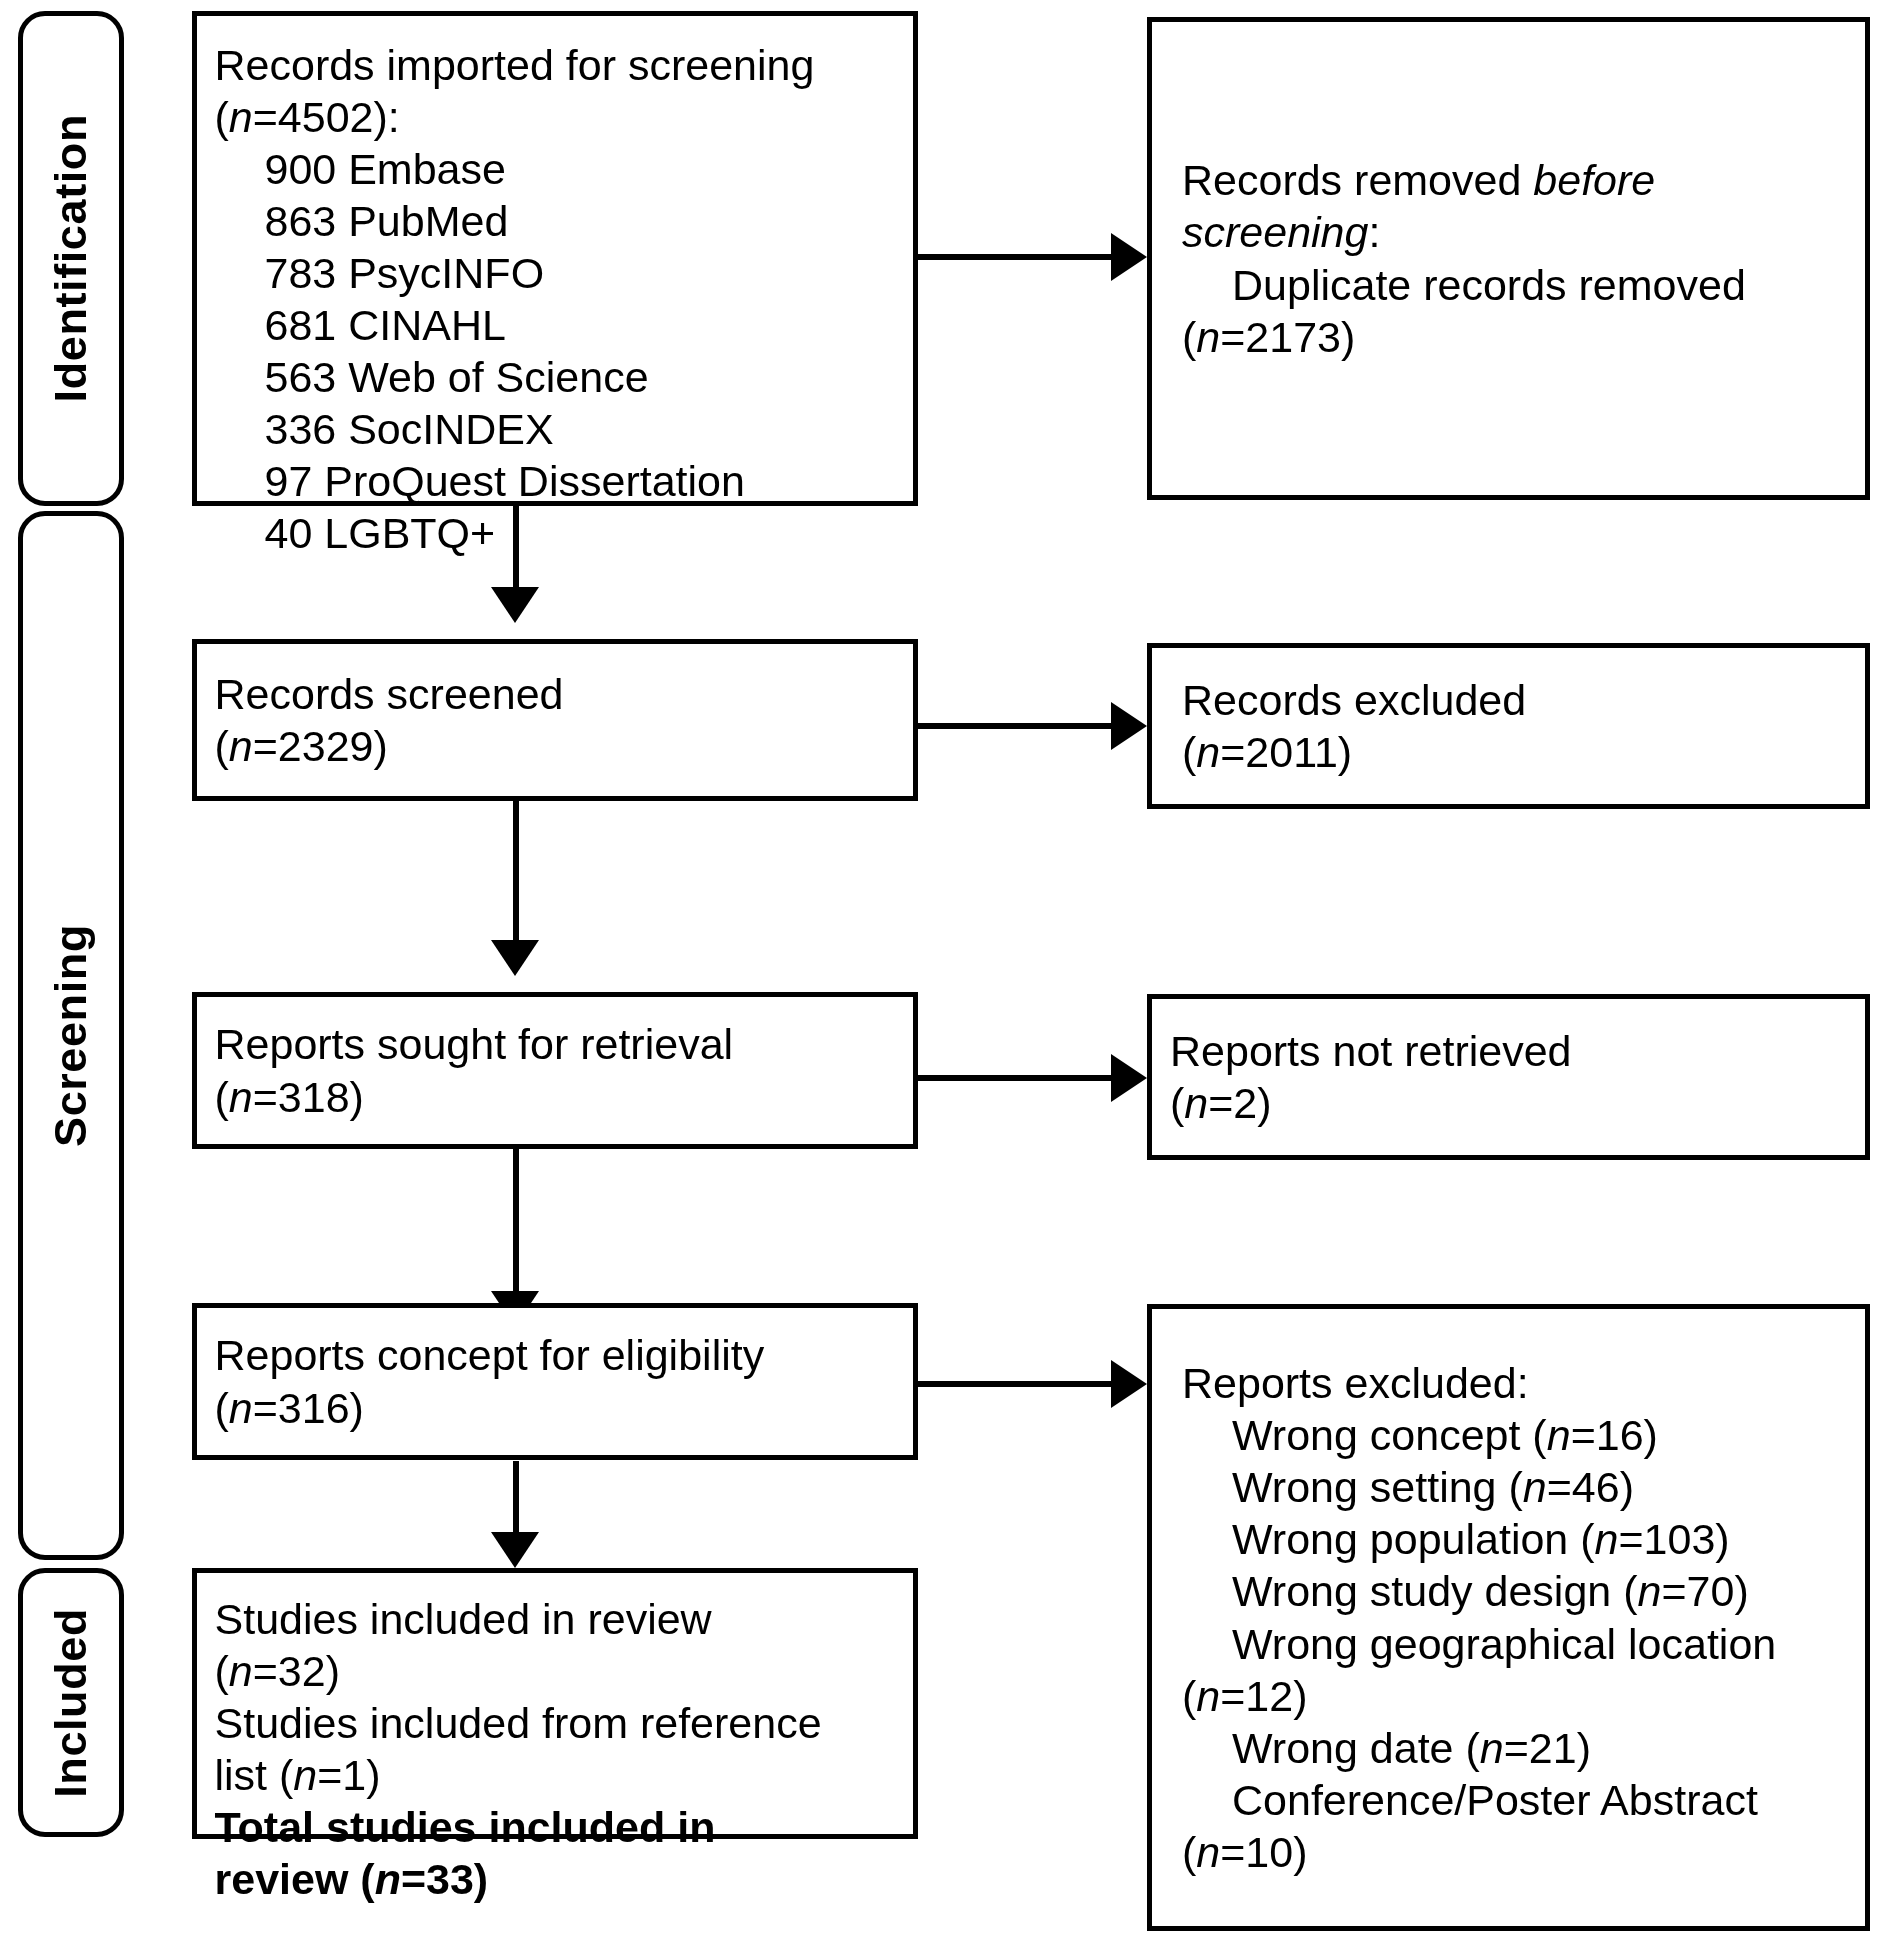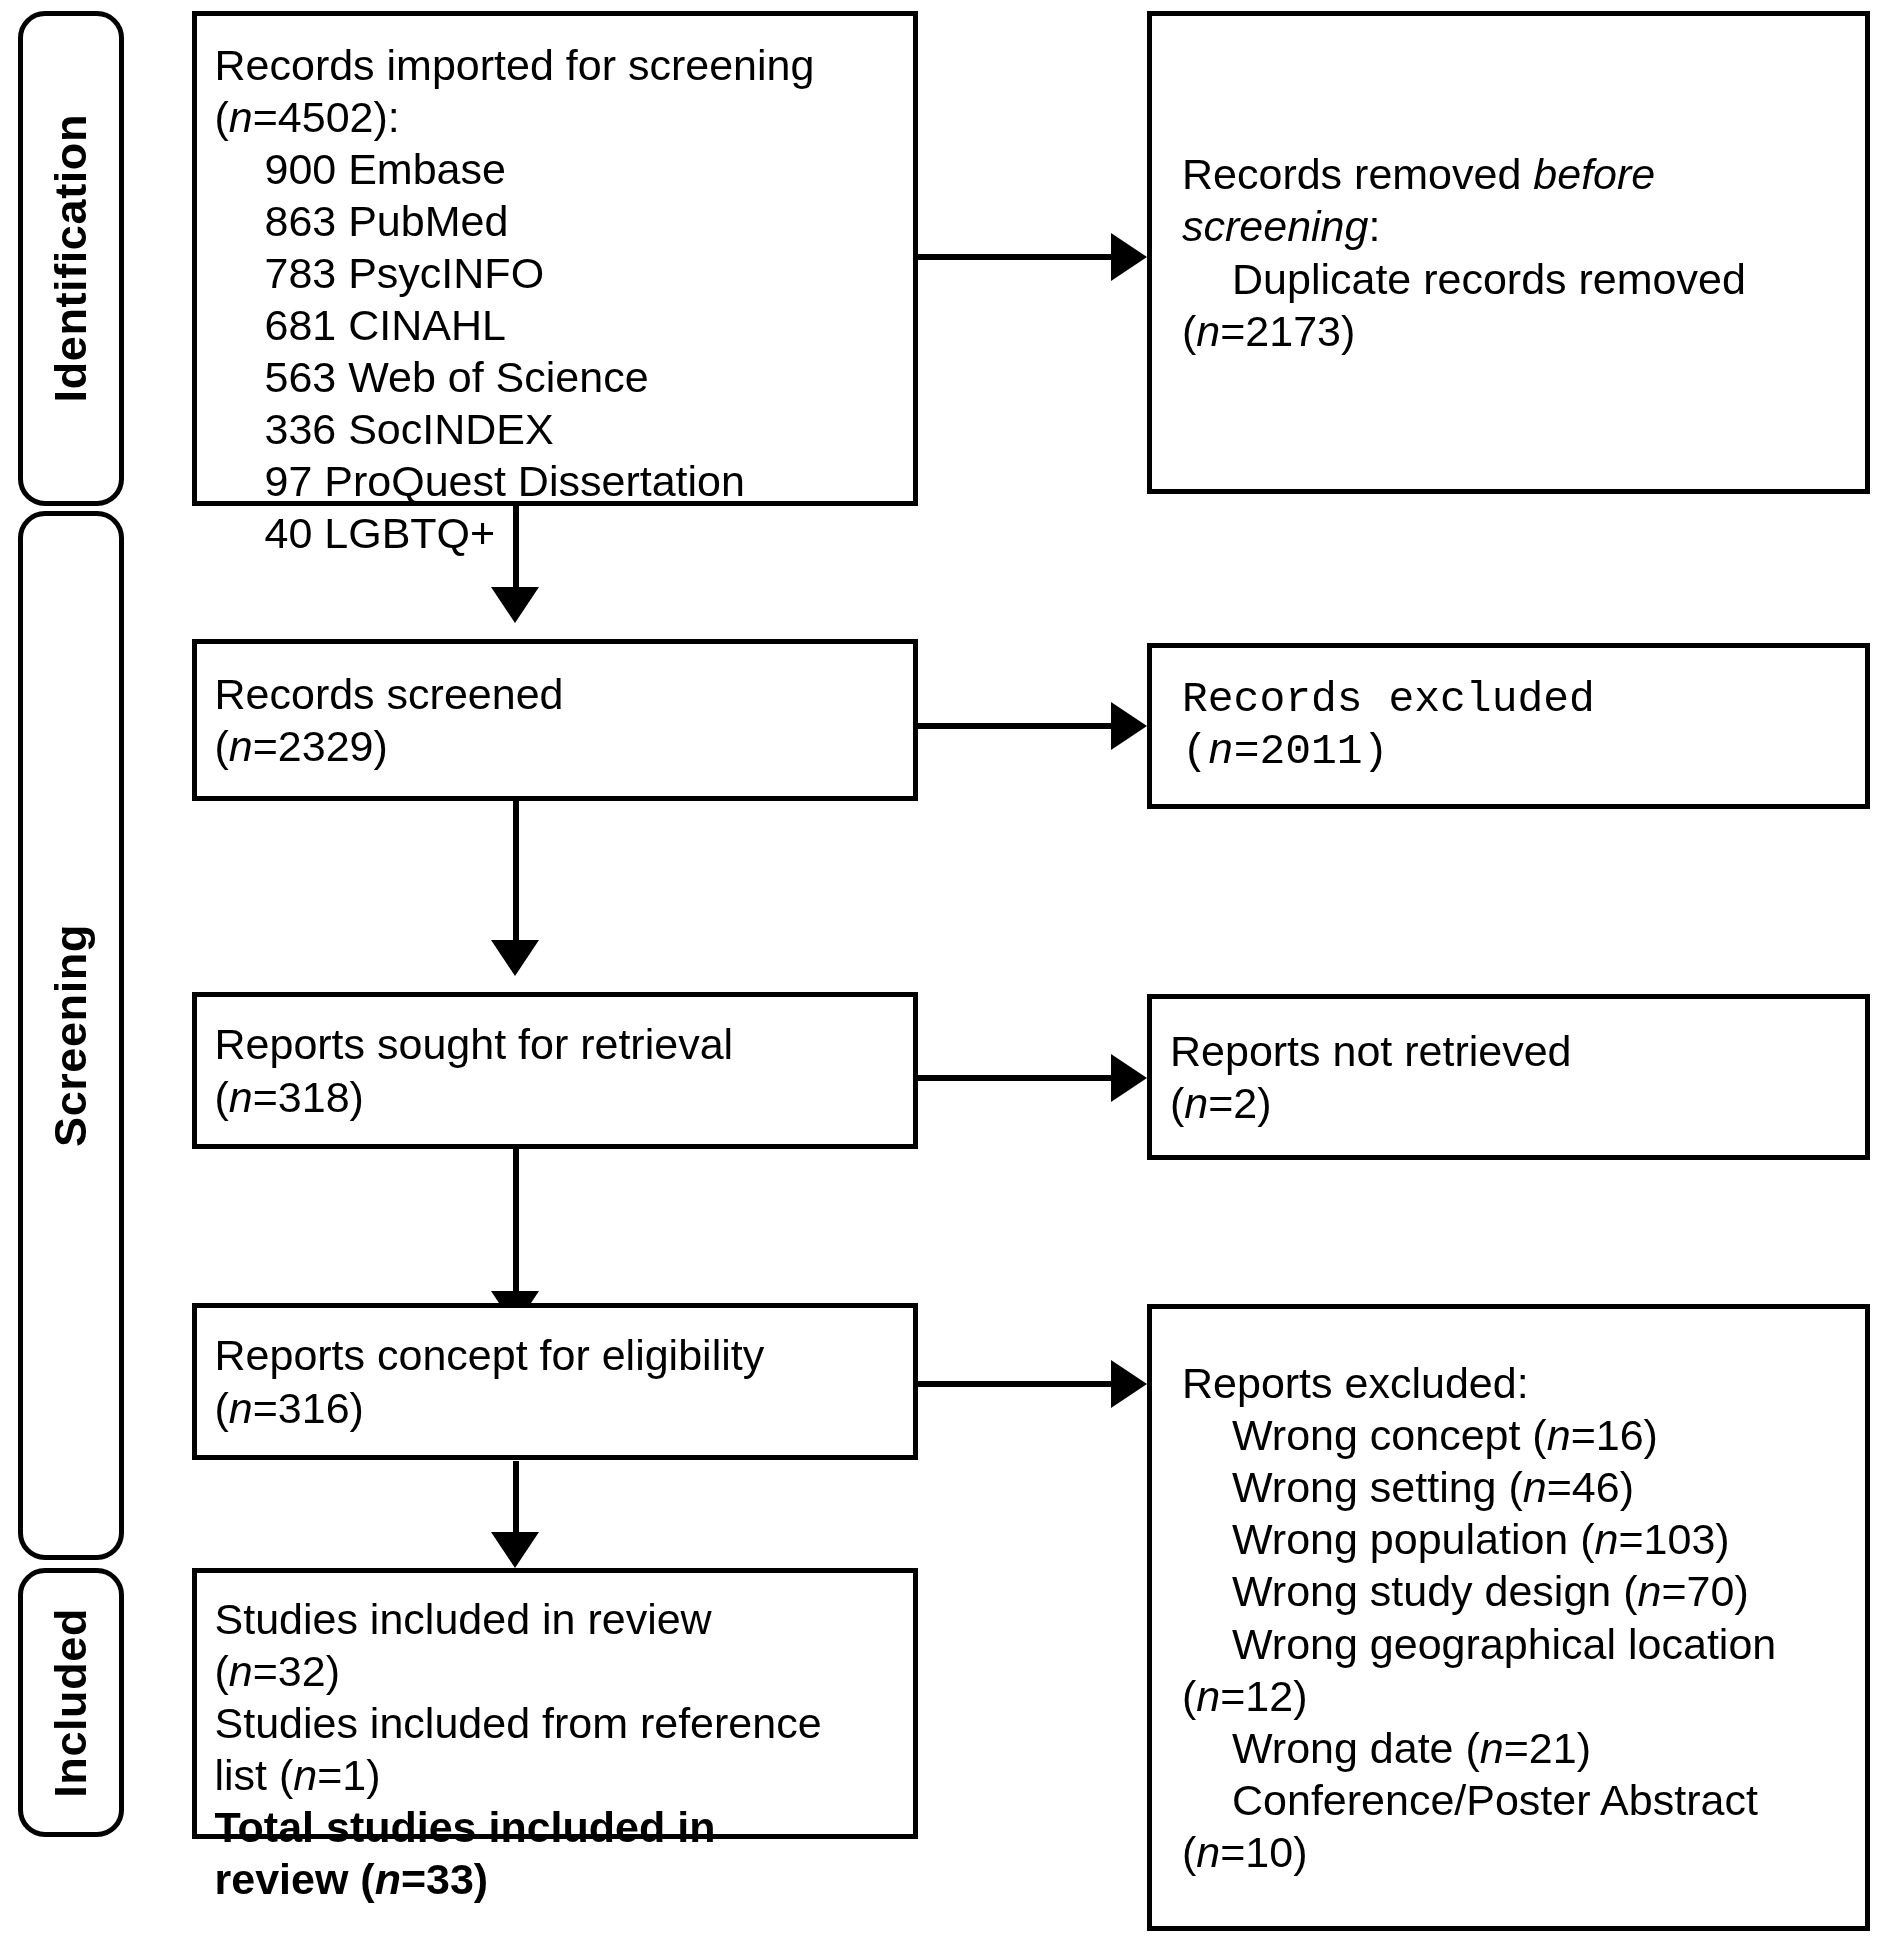--- a/index.html
+++ b/index.html
@@ -112,21 +112,21 @@
     <div class="line indent">900 Embase</div>
     <div class="line indent">863 PubMed</div>
     <div class="line indent">783 PsycINFO</div>
     <div class="line indent">681 CINAHL</div>
     <div class="line indent">563 Web of Science</div>
     <div class="line indent">336 SocINDEX</div>
     <div class="line indent">97 ProQuest Dissertation</div>
     <div class="line indent">40 LGBTQ+</div>
   </div>
 
-  <div class="node" style="left:1147px; top:11px; width:723px; height:483px; padding-left:30px;">
+  <div class="node" style="left:1147px; top:17px; width:723px; height:483px; padding-left:30px;">
     <div class="line">
       <span>Records removed </span><span class="it">before</span>
     </div>
     <div class="line">
       <span class="it">screening</span><span>:</span>
     </div>
     <div class="line indent">Duplicate records removed</div>
     <div class="line">
       <span>(</span><span class="it">n</span><span>=2173)</span>
     </div>
@@ -138,21 +138,21 @@
   <div class="v-line" style="left:513px; top:505px; width:5.8px; height:83px;"></div>
   <div class="v-arrow" style="left:491px; top:587px;"></div>
 
   <div class="node" style="left:192px; top:639px; width:726px; height:162px;">
     <div class="line">Records screened</div>
     <div class="line">
       <span>(</span><span class="it">n</span><span>=2329)</span>
     </div>
   </div>
 
-  <div class="node" style="left:1147px; top:643px; width:723px; height:166px; padding-left:30px;font-family:Liberation Mono, monospace;">
+  <div class="node" style="left:1147px; top:643px; width:723px; height:166px; padding-left:30px;">
     <div class="line">Records excluded</div>
     <div class="line">
       <span>(</span><span class="it">n</span><span>=2011)</span>
     </div>
   </div>
 
   <div class="h-line" style="left:917px; top:723px; width:196px;"></div>
   <div class="h-arrow" style="left:1111px; top:702px;"></div>
 
   <div class="v-line" style="left:513px; top:801px; width:5.8px; height:140px;"></div>

